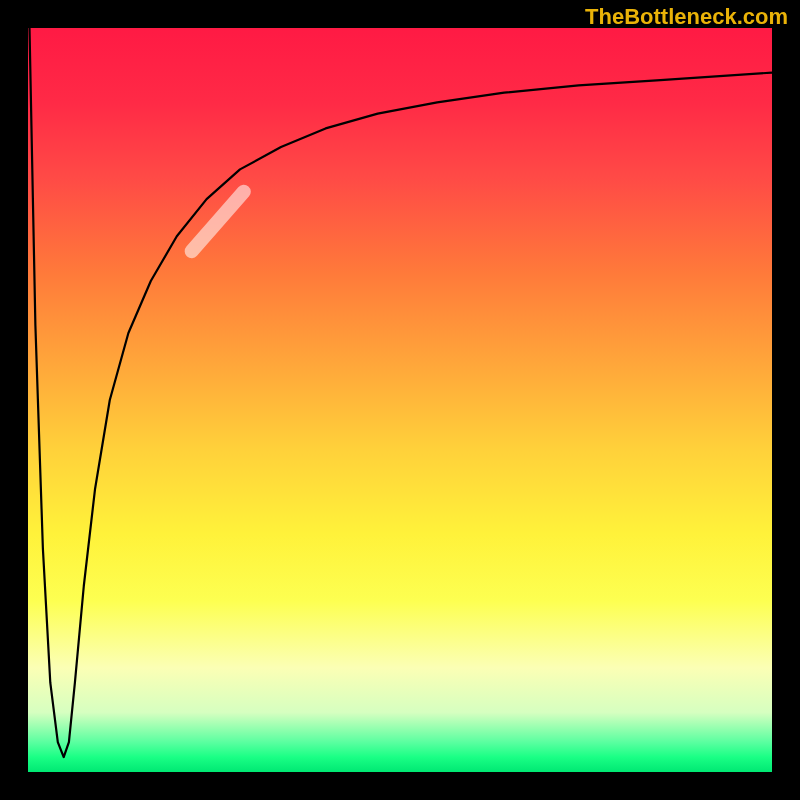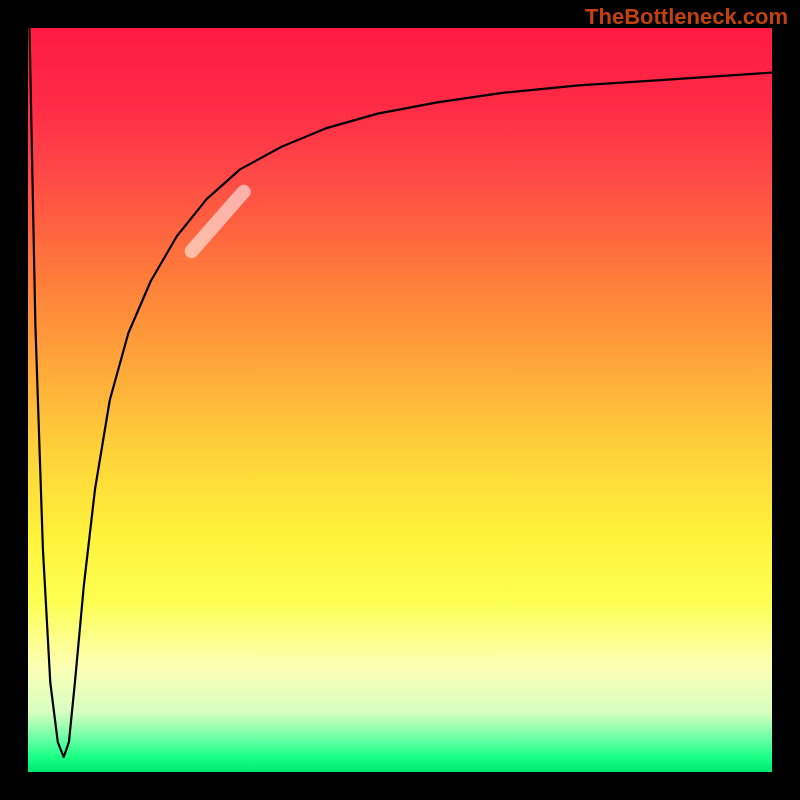--- a/index.html
+++ b/index.html
@@ -38,21 +38,21 @@
       #00e873 100%
     );
   }
   .watermark {
     position: absolute;
     top: 4px;
     right: 12px;
     font-family: Arial, Helvetica, sans-serif;
     font-size: 22px;
     font-weight: 600;
-    color: #c2410c;
+    color: #eab308;
     user-select: none;
   }
   svg.curve {
     position: absolute;
     left: 0;
     top: 0;
     width: 744px;
     height: 744px;
     overflow: visible;
   }

